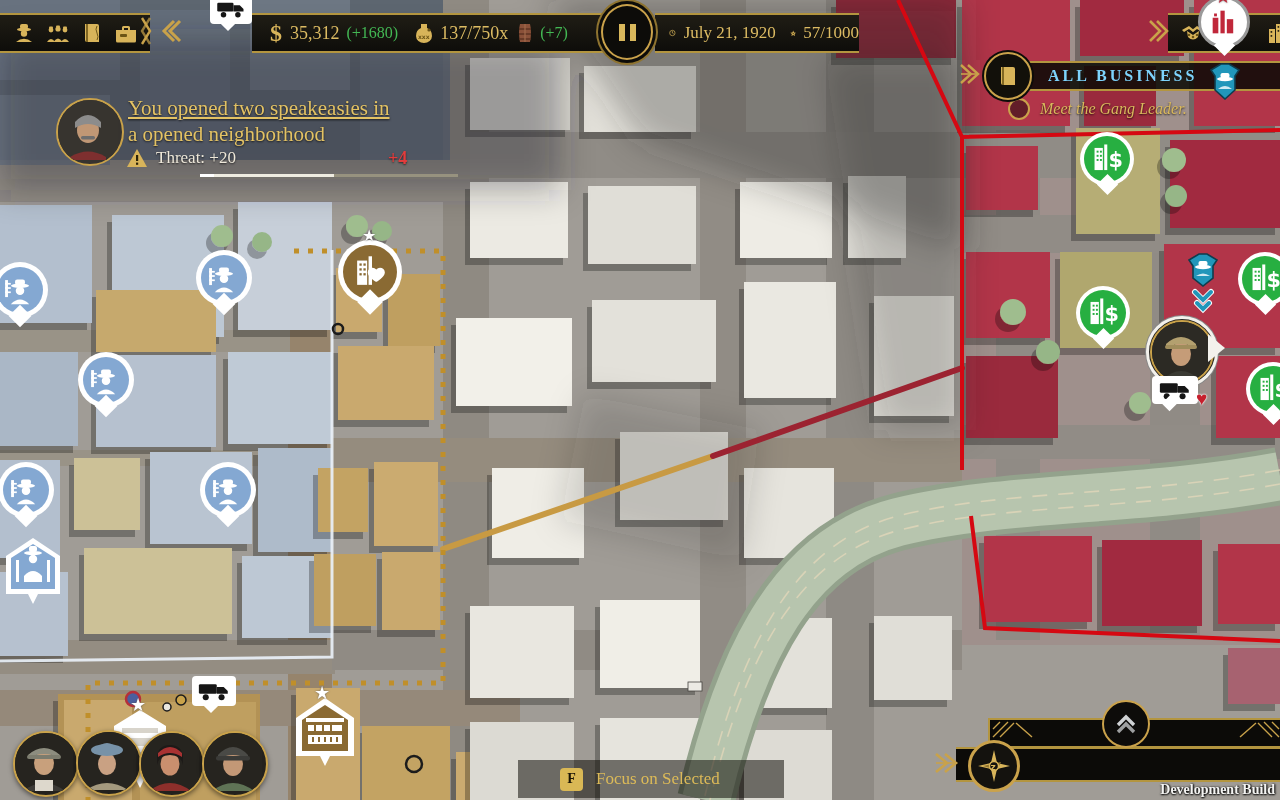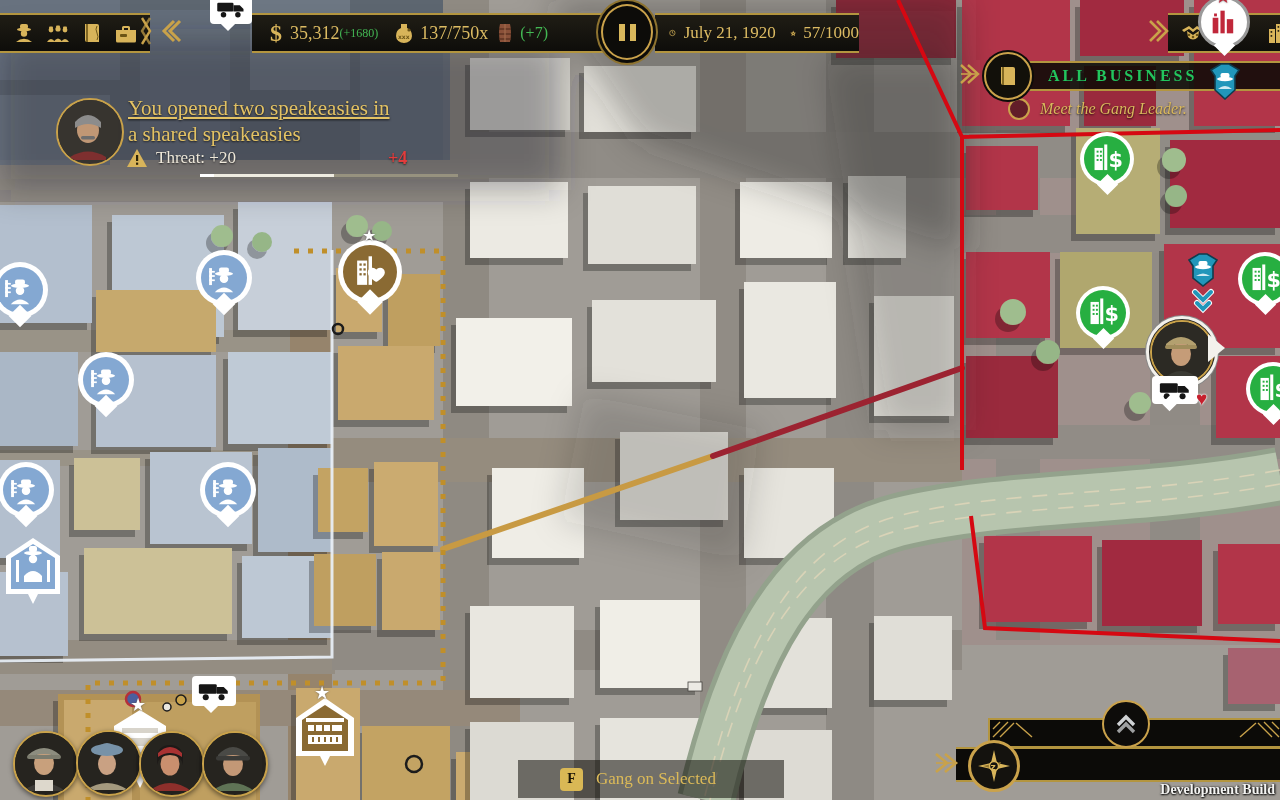--- a/index.html
+++ b/index.html
@@ -36,21 +36,21 @@
   .notif .delta{position:absolute;left:338px;top:60px;font-size:18px;font-weight:bold;color:#e23c3c;
       text-shadow:0 1px 2px rgba(0,0,0,.6);}
   .notif .track{position:absolute;left:150px;top:86px;width:258px;height:3px;background:#97927f;}
   .notif .fill{position:absolute;left:0;top:0;height:3px;width:52%;background:#efece1;}
   .notif .fill-hot{position:absolute;left:0;top:0;height:3px;width:14px;background:#ffffff;}
 
   
   .obj-head-bar{position:absolute;left:1024px;top:61px;width:256px;height:26px;z-index:20;
       background:rgba(12,10,6,.88);border-top:2px solid #b3953f;border-bottom:2px solid #b3953f;
       display:flex;align-items:center;}
-  .obj-head-bar span{margin-left:24px;font-size:16px;letter-spacing:3px;font-weight:bold;color:#22c55e;}
+  .obj-head-bar span{margin-left:24px;font-size:16px;letter-spacing:3px;font-weight:bold;color:#7dd3fc;}
   .obj-circle{position:absolute;left:984px;top:52px;z-index:21;width:44px;height:44px;border-radius:50%;
       background:#12100a;border:2px solid #caa24b;box-shadow:0 0 0 2px #0d0c09;
       display:flex;align-items:center;justify-content:center;}
   .obj-task{position:absolute;left:1008px;top:98px;z-index:20;display:flex;align-items:center;gap:10px;}
   .obj-task .tick{width:18px;height:18px;border:2px solid #caa24b;border-radius:50%;background:rgba(0,0,0,.45);}
   .obj-task .txt{font-style:italic;font-size:16px;color:#d9b85c;text-shadow:0 1px 2px rgba(0,0,0,.8);white-space:nowrap;}
 
   
   .pin{position:absolute;z-index:10;cursor:pointer;}
   .td{position:relative;}
@@ -683,21 +683,21 @@
         <path d="M12 2 L4 15 L12 28" opacity="0.7"></path>
         <path d="M36 5 L26 15 L36 25" stroke-width="3"></path>
         <path d="M42 5 L32 15 L42 25" stroke-width="3"></path>
       </g>
     </svg>
 </div>
 
 <div class="bar" style="left:252px;top:13px;width:366px;height:36px;padding-left:18px;">
   <span style="font-size:24px;font-weight:bold;color:#d8b45a;margin-right:8px;">$</span>
   <span class="goldtx" style="font-size:18px;">35,312</span>
-  <span class="greentx" style="font-size:12px;">(+1680)</span>
+  <span class="greentx" style="font-size:16px;margin-left:7px;">(+1680)</span>
   <svg width="20" height="24" viewBox="0 0 20 24" style="margin-left:16px;">
       <path d="M7 3 h6 v4 q5 2 5 8 a8 7 0 0 1 -16 0 q0 -6 5 -8 Z" fill="#d8b45a"></path>
       <circle cx="15" cy="9" r="1.6" fill="#6b5416"></circle>
       <text x="4" y="18" font-size="6" font-weight="bold" fill="#6b5416" font-family="DejaVu Sans">xxx</text>
     </svg>
   <span class="goldtx" style="font-size:18px;margin-left:6px;">137/750x</span>
   <svg width="18" height="22" viewBox="0 0 18 22" style="margin-left:8px;">
       <path d="M4 2 h10 q2 8 0 18 h-10 q-2 -10 0 -18 Z" fill="#8a5139"></path>
       <path d="M3 7 h12 M3 12 h12 M3 17 h12" stroke="#5d3322" stroke-width="1.4"></path>
       <path d="M9 2 v18" stroke="#a06a4b" stroke-width="1.2"></path>
@@ -767,21 +767,21 @@
     <svg width="60" height="60" viewBox="0 0 60 60">
         <rect width="60" height="60" fill="#37342f"></rect>
         <path d="M10 60 Q30 44 50 60 Z" fill="#2b2a26"></path>
         <path d="M12 57 Q30 46 48 57 L48 60 L12 60 Z" fill="#7e2f2f"></path>
         <ellipse cx="30" cy="30" rx="11" ry="13" fill="#c09775"></ellipse>
         <path d="M17 22 Q30 8 43 22 L43 28 Q30 20 17 28 Z" fill="#8c8c8c"></path>
         <rect x="23" y="36" width="14" height="3.4" rx="1.6" fill="#6e6e6e"></rect>
       </svg>
   </div>
   <div class="l1">You opened two speakeasies in</div>
-  <div class="l2">a shared speakeasies</div>
+  <div class="l2">a opened neighborhood</div>
   <div class="threat-row">
     <svg width="22" height="20" viewBox="0 0 22 20">
         <path d="M11 1 L21 19 H1 Z" fill="#d8b45a"></path>
         <rect x="10" y="7" width="2.2" height="6" fill="#2a2208"></rect>
         <rect x="10" y="14.6" width="2.2" height="2.2" fill="#2a2208"></rect>
       </svg>
     <span class="threat">Threat: +20</span>
   </div>
   <div class="delta">+4</div>
   <div class="track">
@@ -846,21 +846,21 @@
       <rect width="58" height="58" fill="#26241f"></rect>
       <path d="M8 58 Q29 42 50 58 Z" fill="#5f7355"></path>
       <ellipse cx="29" cy="31" rx="10" ry="12" fill="#c39876"></ellipse>
       <path d="M14 22 Q29 6 44 22 L44 26 Q29 18 14 26 Z" fill="#4a4a46"></path>
       <rect x="12" y="23" width="34" height="4.5" rx="2" fill="#3b3b38"></rect>
     </svg>
 </div>
 
 <div class="focus-bar">
   <div class="keycap">F</div>
-  <div class="lbl">Gang on Selected</div>
+  <div class="lbl">Focus on Selected</div>
 </div>
 
 <div class="br-upper">
   <svg class="deco-corner" style="left:2px;top:1px;" width="50" height="18" viewBox="0 0 50 18">
       <g stroke="#c9a24a" stroke-width="1.4" fill="none">
         <path d="M1 16 L16 1 M8 16 L22 2 M1 8 L8 1"></path>
         <path d="M24 2 L40 16"></path>
       </g>
     </svg>
   <svg class="deco-corner" style="right:2px;top:1px;position:absolute;" width="50" height="18" viewBox="0 0 50 18">

